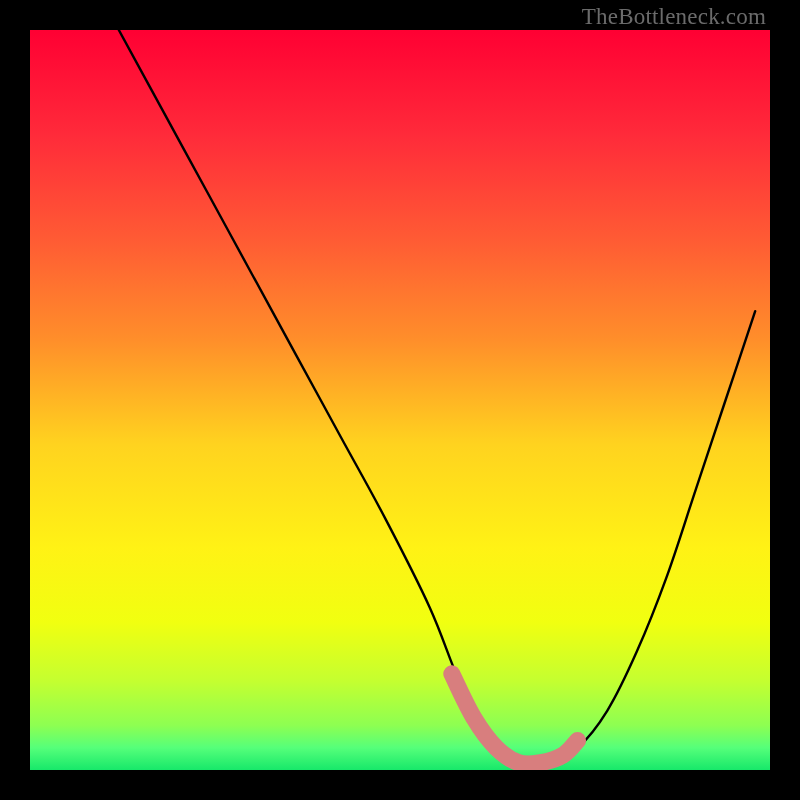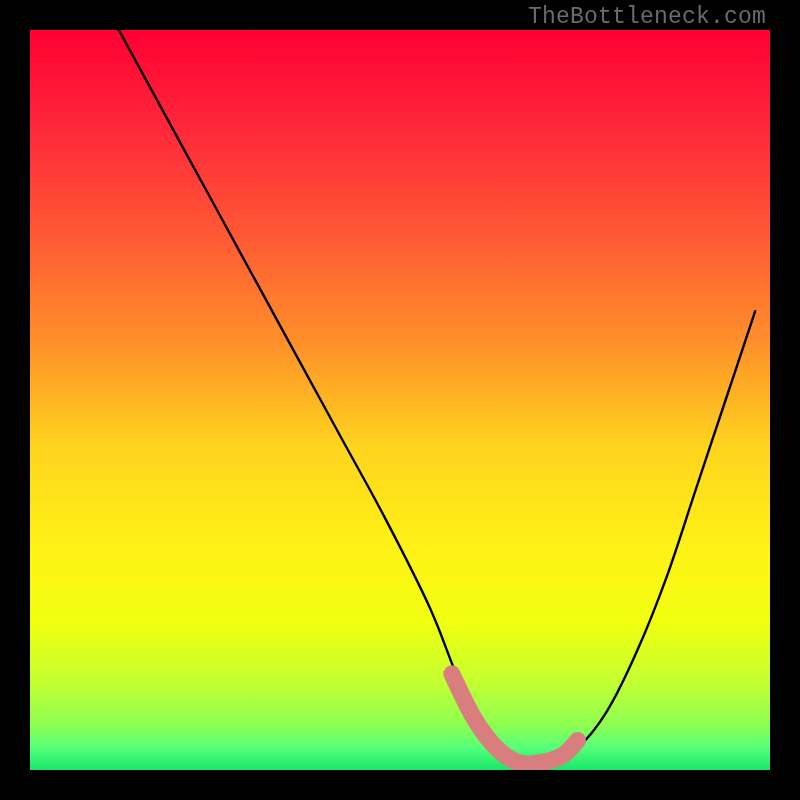--- a/index.html
+++ b/index.html
@@ -19,21 +19,21 @@
     box-sizing: border-box;
     border-left: 30px solid #000;
     border-right: 30px solid #000;
     border-bottom: 30px solid #000;
     pointer-events: none;
   }
   .watermark {
     position: absolute;
     top: 4px;
     right: 34px;
-    font-family: Liberation Mono, monospace;
+    font-family: Liberation Serif, serif;
     font-size: 23px;
     color: #6b6b6b;
     letter-spacing: 0.2px;
   }
   .plot {
     position: absolute;
     top: 30px;
     left: 30px;
     width: 740px;
     height: 740px;

